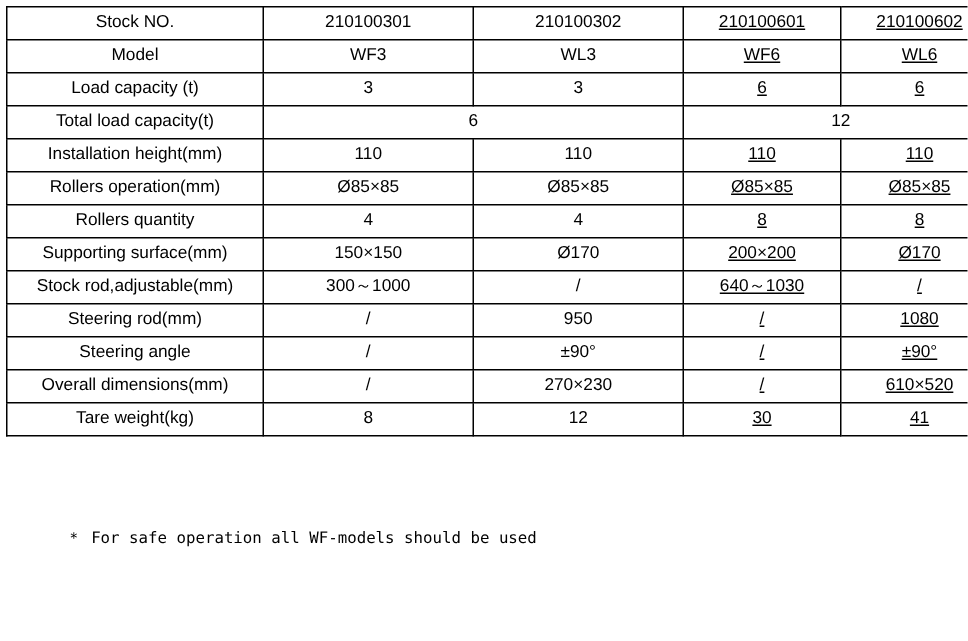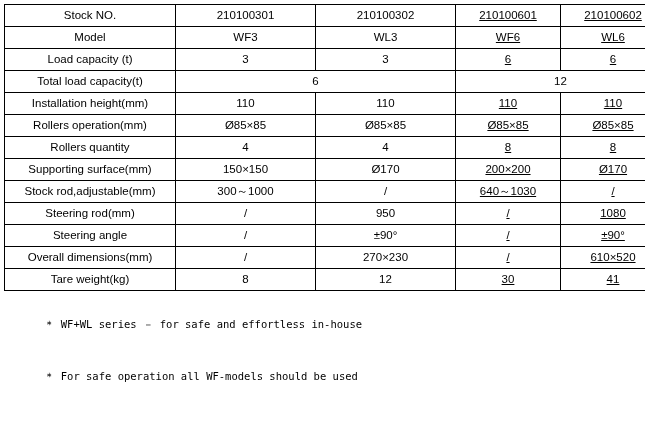--- a/index.html
+++ b/index.html
@@ -152,21 +152,20 @@
         <td class="c1">8</td>
         <td class="c2">12</td>
         <td class="c3">30</td>
         <td class="c4">41</td>
       </tr>
     </tbody>
   </table>
 
   <div class="notes">
     <div class="note">
-      <span>＊ WF+WL series － for safe and effortless in-house</span>
     </div>
     <div class="note">
       <span>＊ For safe operation all WF-models should be used</span>
       
     </div>
 
   </div>
 
 </div>
 

